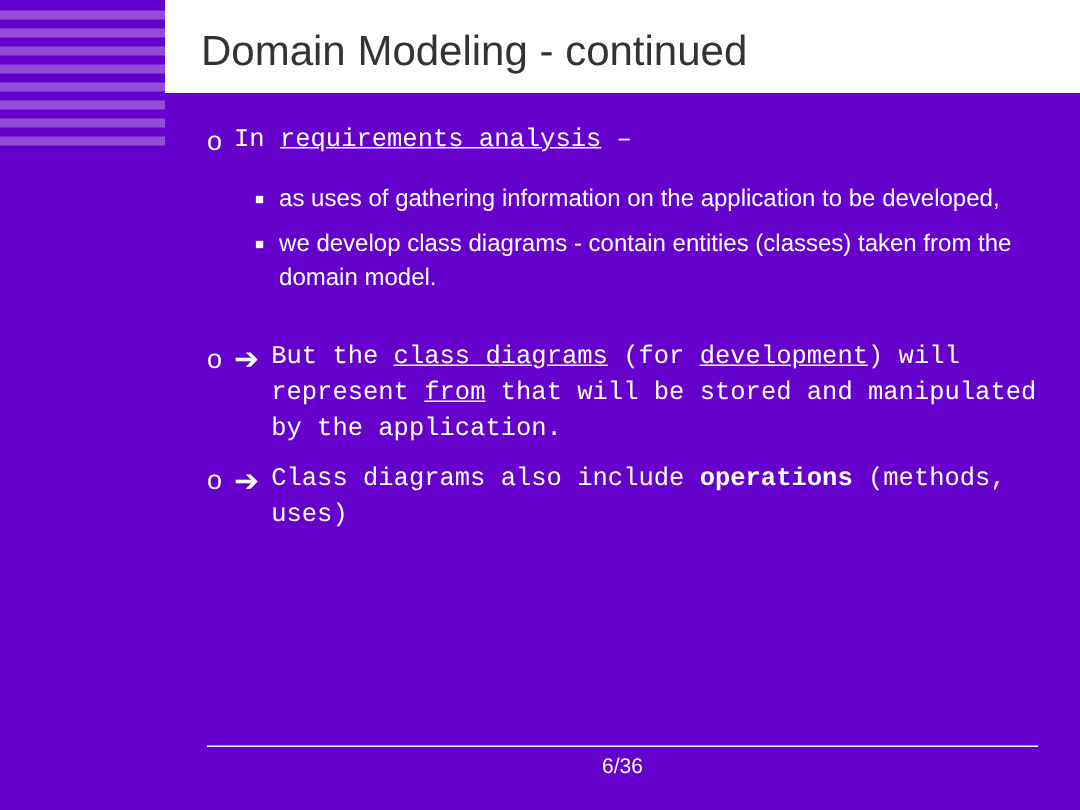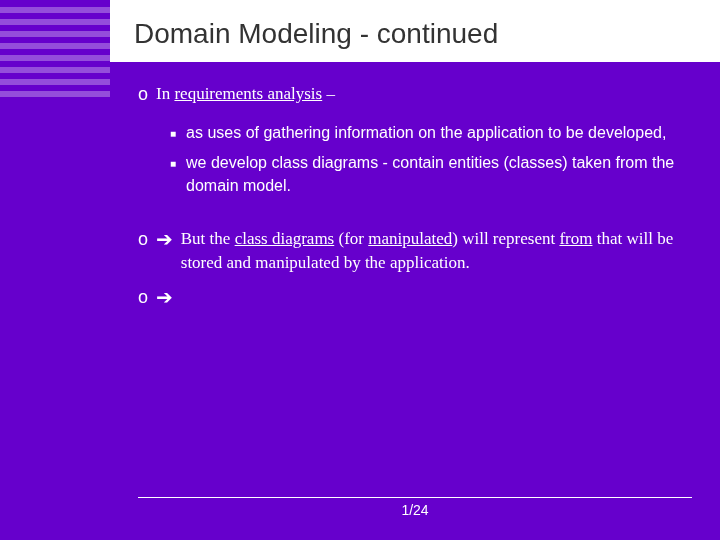--- a/index.html
+++ b/index.html
@@ -85,21 +85,21 @@
       font-size: 18px;
       margin-right: 8px;
       margin-top: 2px;
       flex-shrink: 0;
     }
 
     .bullet-text {
       color: white;
       font-size: 17px;
       line-height: 1.4;
-      font-family: Liberation Serif, serif;
+      font-family: Liberation Mono, monospace;
     }
 
     .bullet-text .underline {
       text-decoration: underline;
     }
 
     .bullet-text .bold {
       font-weight: bold;
     }
 
@@ -205,28 +205,31 @@
           <span>we develop <span class="underline">class diagrams</span> - contain entities (classes) taken from the domain model.</span>
         </div>
       </div>
 
       <div class="spacer"></div>
 
       <div class="bullet-item">
         <span class="bullet-marker">o</span>
         <span class="arrow-bullet">➔</span>
         <span class="bullet-text">
-          But the <span class="underline">class diagrams</span> (for <span class="underline">manipulated</span>) will represent <span class="underline">from</span> that will be stored and manipulated by the application.
+          But the <span class="underline">class diagrams</span> (for <span class="underline">development</span>) will represent <span class="underline">from</span> that will be stored and manipulated by the application.
         </span>
       </div>
 
       <div class="bullet-item">
         <span class="bullet-marker">o</span>
         <span class="arrow-bullet">➔</span>
+        <span class="bullet-text">
+          Class diagrams also include <span class="bold">operations</span> (methods, uses)
+        </span>
       </div>
 
       <div class="footer-line"></div>
-      <div class="page-number">1/24</div>
+      <div class="page-number">6/36</div>
 
     </div>
   </div>
 
 </div>
 
 </body></html>

